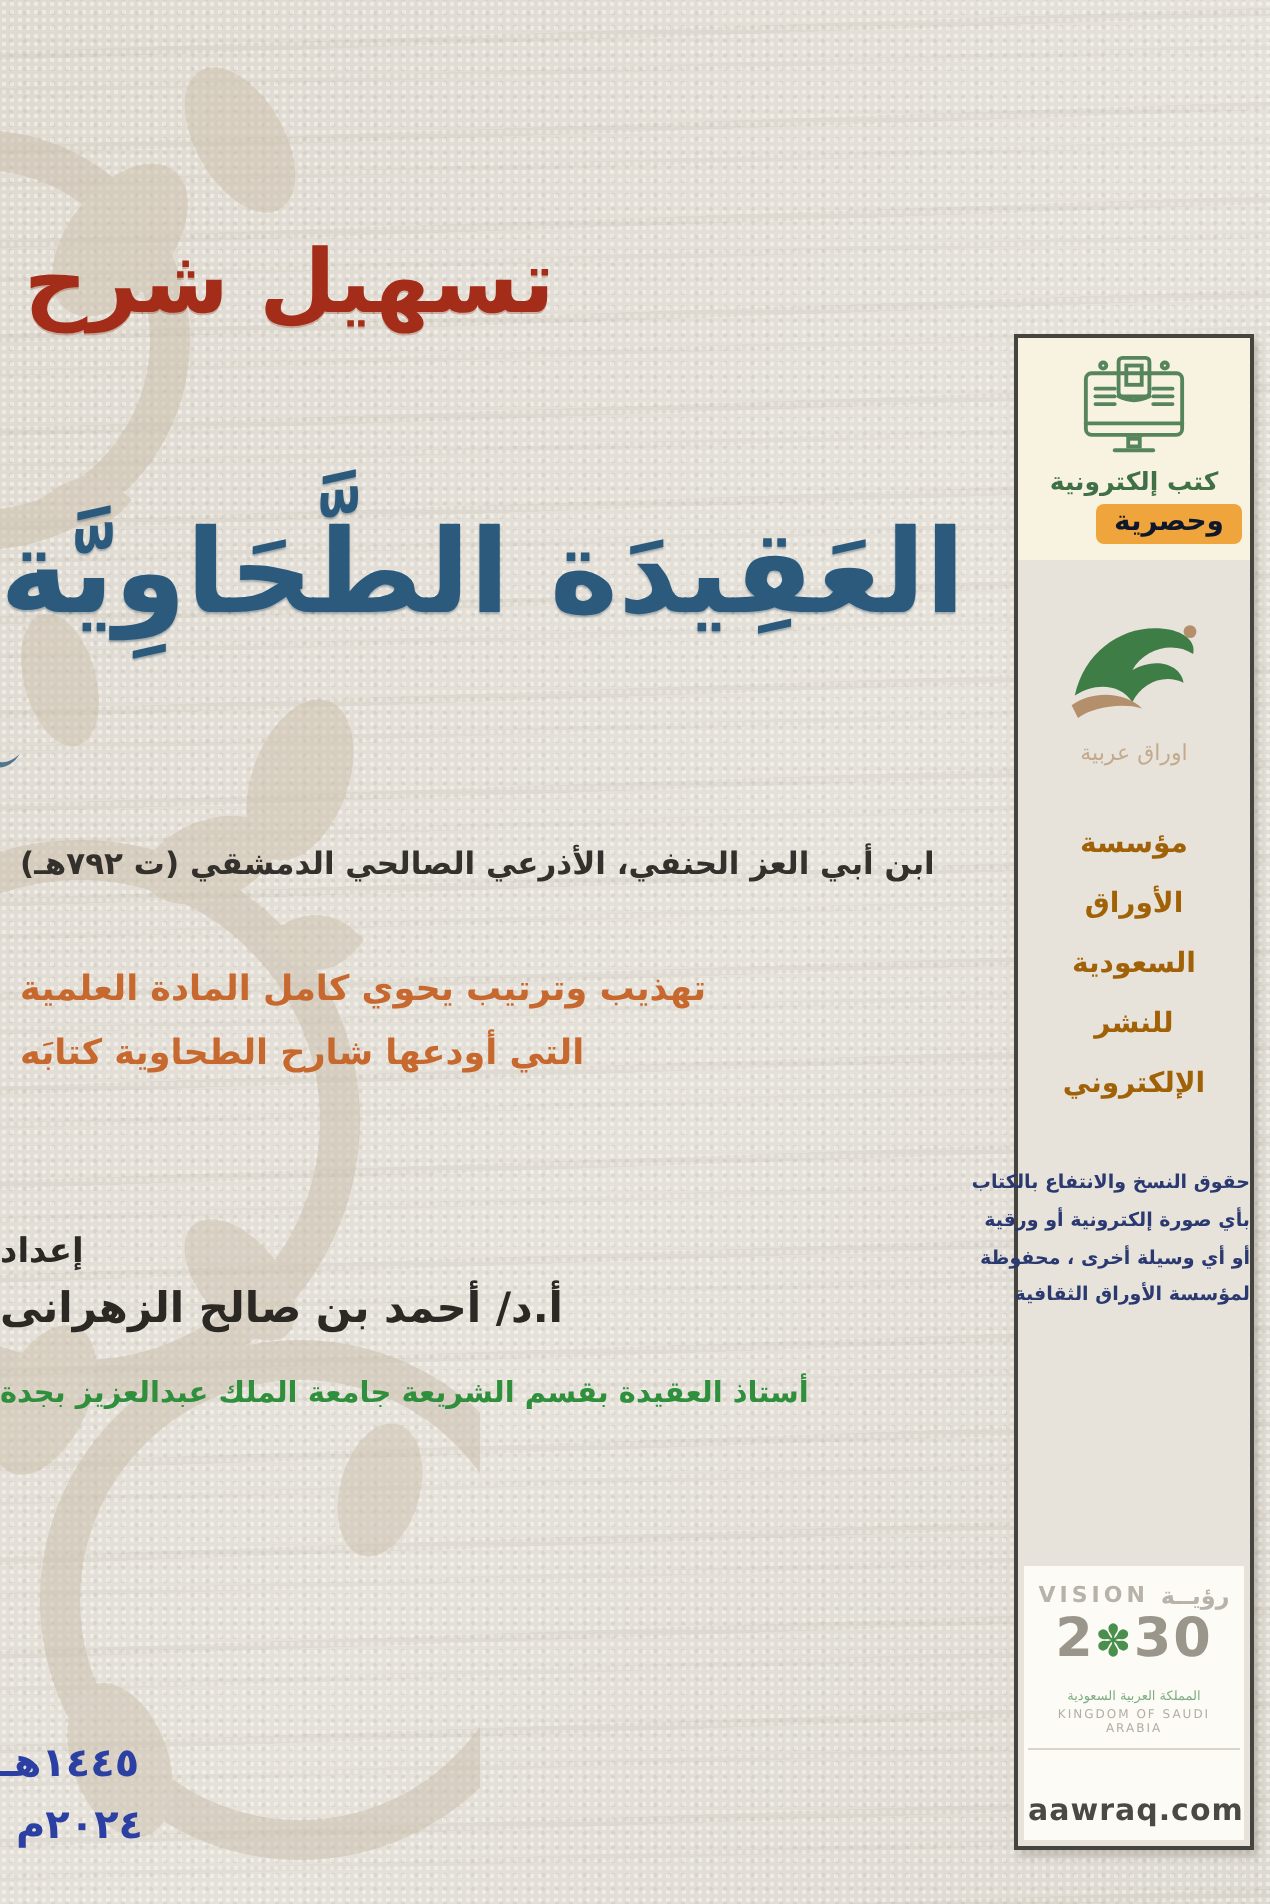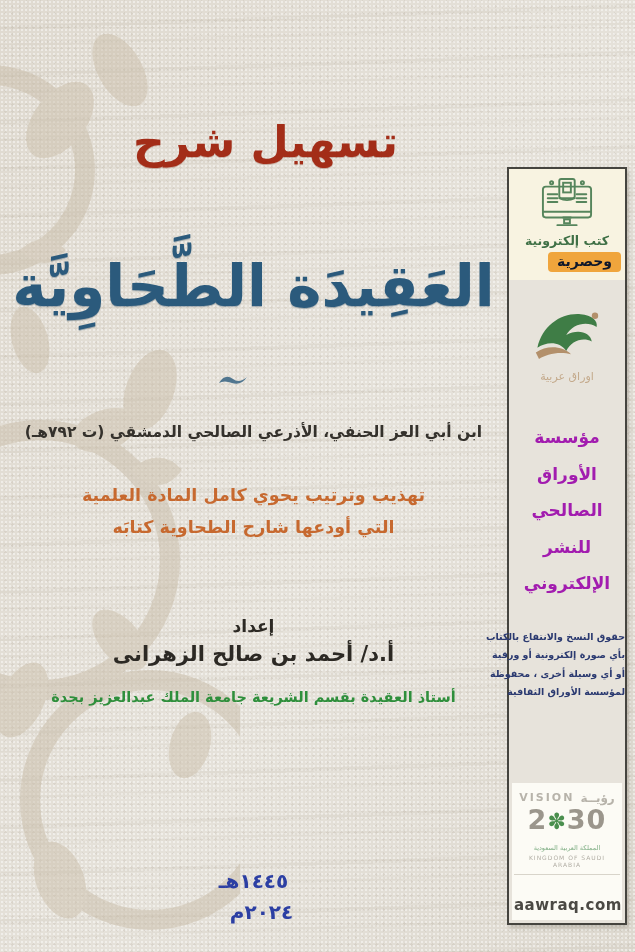--- a/index.html
+++ b/index.html
@@ -26,21 +26,21 @@
       transparent 0 26px,
       rgba(150,138,115,0.07) 26px 30px,
       transparent 30px 44px,
       rgba(160,148,125,0.05) 44px 47px);
     pointer-events:none;
   }
   .arabesque{position:absolute;left:0;top:0;pointer-events:none;}
 
   .main-area{
     position:absolute;top:0;right:128px;left:0;height:890px;
-    text-align:center;
+    text-align:left;
   }
   .supertitle{
     position:absolute;top:116px;left:0;right:0;
     font-size:44px;color:#a32d18;font-weight:700;
     text-shadow:0 1px 0 rgba(120,30,10,0.25);
     transform:translateX(12px);
   }
   .main-title{
     position:absolute;top:240px;left:0;right:0;
     font-size:58px;line-height:1.6;color:#2b5a7c;font-weight:700;
@@ -87,22 +87,22 @@
   .ebooks-badge svg{display:block;margin:0 auto;}
   .ebooks-line1{font-size:12.5px;font-weight:700;color:#3f7046;display:block;margin-top:4px;}
   .ebooks-line2{
     display:inline-block;margin-top:4px;margin-left:auto;
     background:#f0a53c;color:#0f172a;font-size:14px;font-weight:700;
     padding:1px 9px 3px;border-radius:4px;float:right;
   }
   .awraq-logo{text-align:center;padding:26px 0 4px;}
   .awraq-caption{font-size:11px;color:#c4aa8c;display:block;margin-top:2px;}
   .org-name{
-    text-align:center;margin-top:32px;
-    font-size:17px;font-weight:700;color:#a21caf;line-height:2.15;
+    text-align:center;margin-top:20px;
+    font-size:14px;font-weight:700;color:#a16207;line-height:2.15;
   }
   .org-name span{display:block;}
   .copyright{
     text-align:center;margin-top:26px;
     font-size:9.5px;font-weight:700;color:#2a3970;line-height:1.95;
   }
   .copyright span{display:block;white-space:nowrap;}
   .vision-block{
     margin:auto 3px 3px;background:#fcfbf5;text-align:center;
     padding:8px 2px 6px;
@@ -211,21 +211,21 @@
         <path d="M8 52 C14 24 38 8 62 10 C76 11 84 18 82 26 C70 18 52 22 44 36 C58 28 74 32 76 44 C64 38 50 44 44 56 C36 44 20 44 8 52 Z" fill="#3f7d46"></path>
         <path d="M6 58 C20 48 40 50 50 60 C36 56 18 60 10 66 Z" fill="#b3906b"></path>
         <circle cx="80" cy="12" r="4" fill="#b3906b"></circle>
       </svg>
       <span class="awraq-caption">اوراق عربية</span>
     </div>
 
     <div class="org-name">
       <span>مؤسسة</span>
       <span>الأوراق</span>
-      <span>الصالحي</span>
+      <span>السعودية</span>
       <span>للنشر</span>
       <span>الإلكتروني</span>
     </div>
 
     <div class="copyright">
       <span>حقوق النسخ والانتفاع بالكتاب</span>
       <span>بأي صورة إلكترونية أو ورقية</span>
       <span>أو أي وسيلة أخرى ، محفوظة</span>
       <span>لمؤسسة الأوراق الثقافية</span>
     </div>

